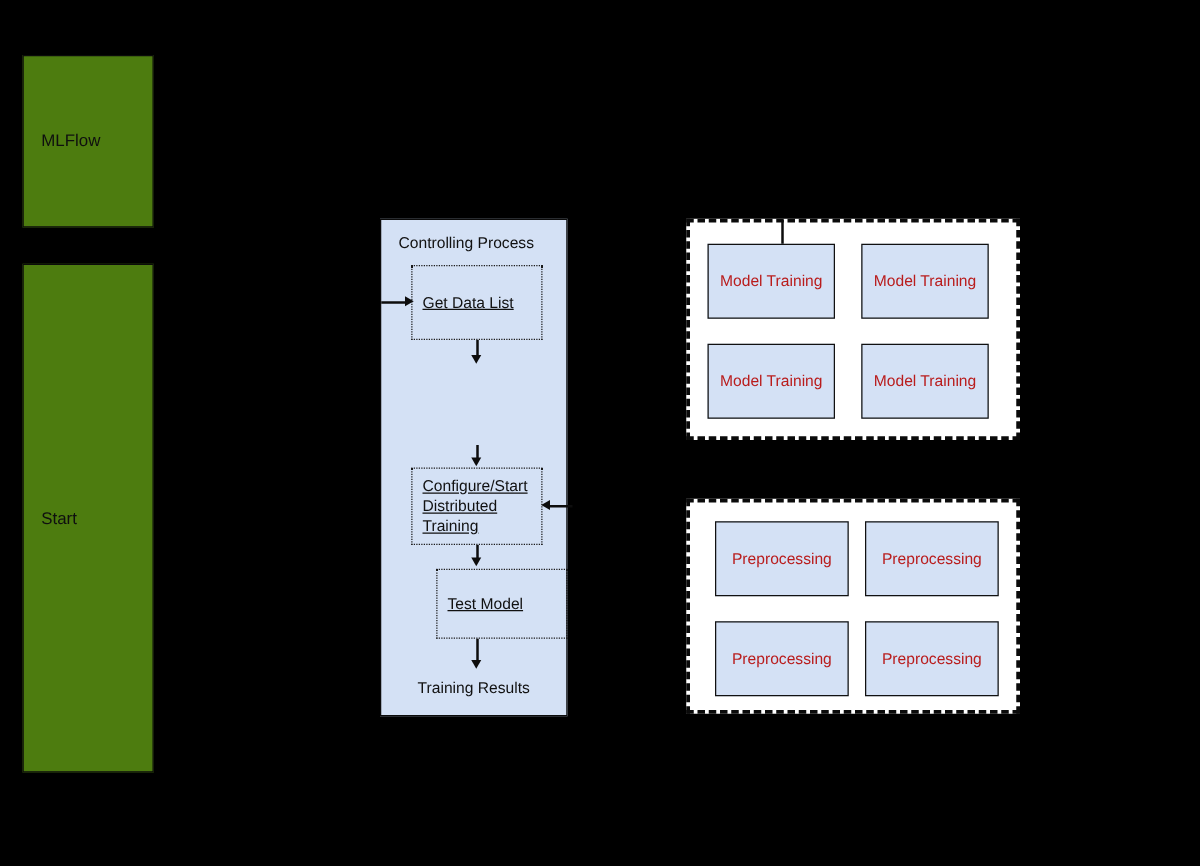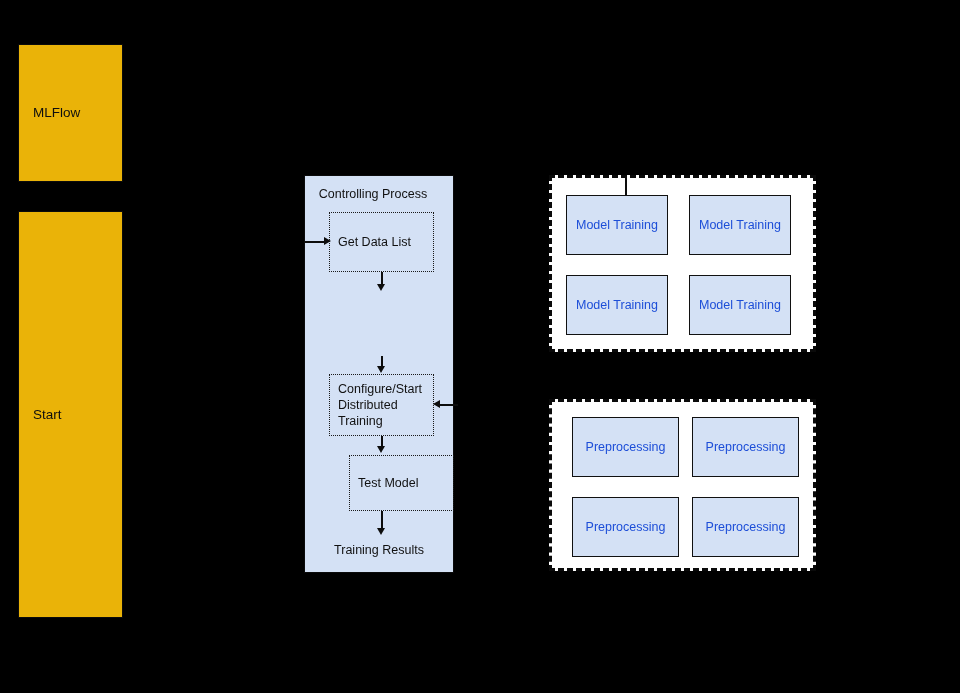--- a/index.html
+++ b/index.html
@@ -28,21 +28,21 @@
     display: flex;
     align-items: center;
     justify-content: center;
     font-size: 13.5px;
     line-height: 1.28;
     color: #0f0f0f;
   }
 
   
   .panel-blue {
-    background: #eab308;
+    background: #4d7c0f;
     border: 1px solid #0b0b0b;
   }
   .panel-blue.labeled-left {
     justify-content: flex-start;
     padding-left: 14px;
   }
 
   
   .swimlane {
     background: #d4e1f5;
@@ -63,21 +63,21 @@
   
   .step-dotted {
     background: transparent;
     border: 1.6px dotted #1a1a1a;
     justify-content: flex-start;
     padding-left: 8px;
     font-size: 12.5px;
     color: #111111;
     text-align: left;
   }
-  .step-dotted .txt { display: block; }
+  .step-dotted .txt { display: block; text-decoration: underline; }
 
   
   .plain-text {
     font-size: 12.5px;
     color: #111111;
   }
 
   
   .group-dashed {
     position: absolute;
@@ -89,21 +89,21 @@
   
   .worker {
     position: absolute;
     box-sizing: border-box;
     background: #d4e1f5;
     border: 1.2px solid #111111;
     display: flex;
     align-items: center;
     justify-content: center;
     font-size: 12.5px;
-    color: #1d4ed8;
+    color: #b91c1c;
   }
 
   
   .conn {
     position: absolute;
     background: #0d0d0d;
   }
   .conn-v { width: 1.6px; }
   .conn-h { height: 1.6px; }
 

